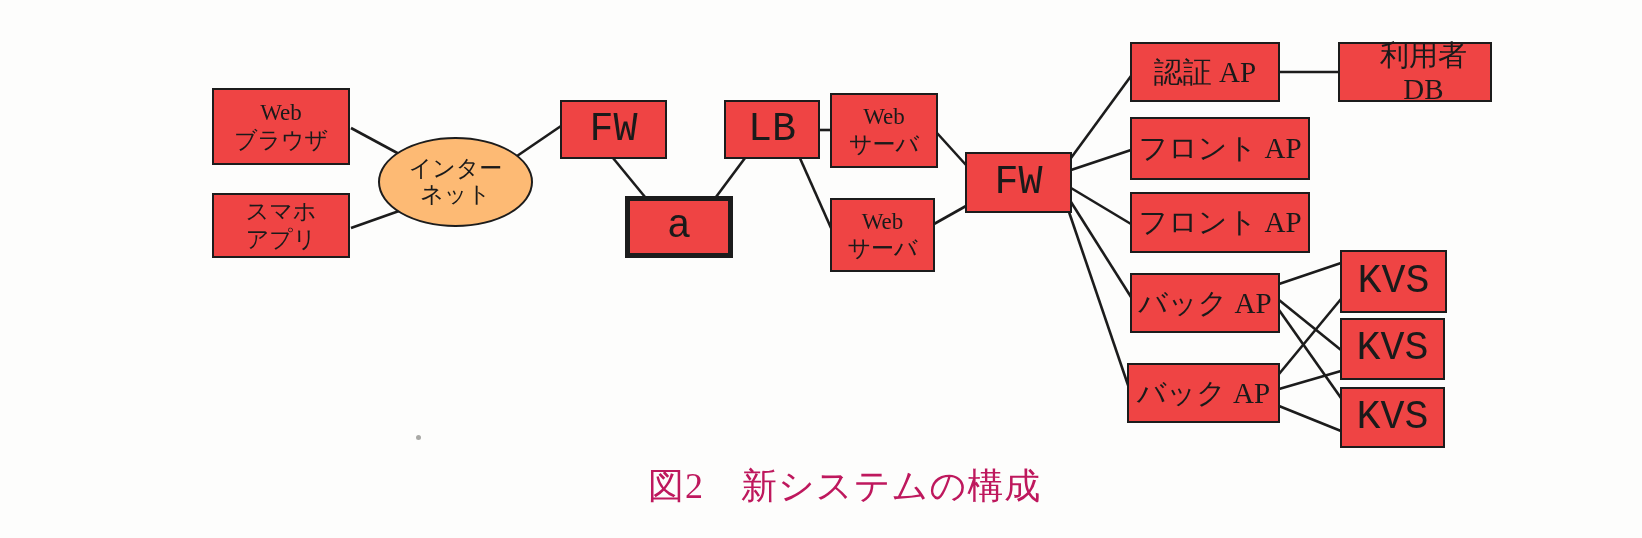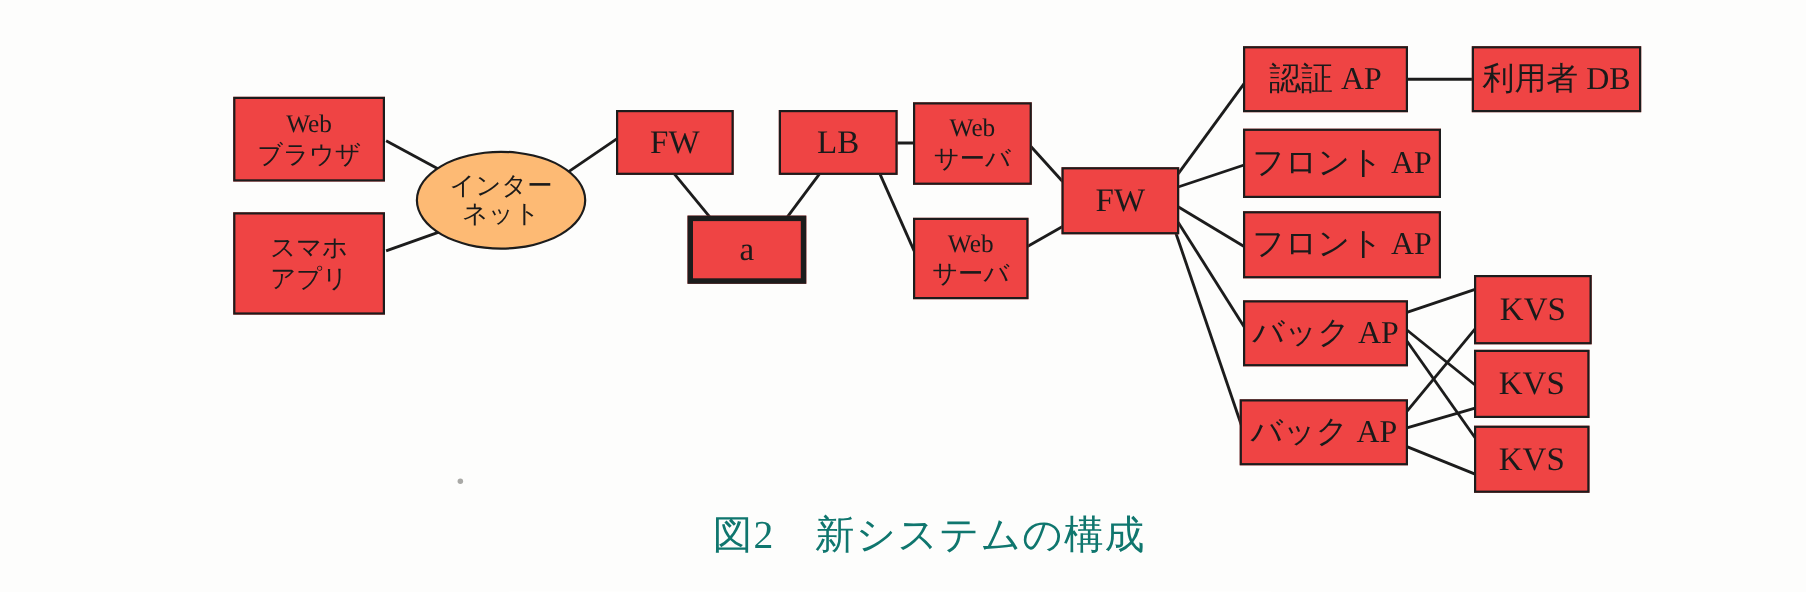--- a/index.html
+++ b/index.html
@@ -13,24 +13,24 @@
     position:absolute;box-sizing:border-box;border:2.6px solid #1c1c1c;background:#ef4444;
     display:flex;align-items:center;justify-content:center;text-align:center;
     white-space:pre-line;line-height:1.18;
   }
   .node.thick{border-width:5.5px;}
   .ellipse{
     position:absolute;box-sizing:border-box;border:2.8px solid #1c1c1c;background:#fdba74;
     border-radius:50%;display:flex;align-items:center;justify-content:center;text-align:center;
     white-space:pre-line;line-height:1.15;
   }
-  .fs27{font-size:23px;} .fs29{font-size:29px;} .fs30{font-size:30px;}
+  .fs27{font-size:23px;} .fs29{font-size:29px;} .fs30{font-size:40px;font-family:Liberation Mono, monospace;}
   .caption{
     position:absolute;left:648px;top:462px;font-size:36px;letter-spacing:1px;
-    white-space:nowrap;color:#0f766e;
+    white-space:nowrap;color:#be185d;
   }
   .speck{position:absolute;left:416px;top:435px;width:5px;height:5px;border-radius:50%;
     background:#a9a9a6;}
 </style>
 </head>
 <body>
 
 <div class="stage">
 
   <svg class="edges" width="1642" height="538" viewBox="0 0 1642 538" xmlns="http://www.w3.org/2000/svg">
@@ -53,43 +53,43 @@
       <line x1="1279" y1="300" x2="1341" y2="350"></line>
       <line x1="1279" y1="310" x2="1341" y2="398"></line>
       <line x1="1279" y1="374" x2="1341" y2="299"></line>
       <line x1="1279" y1="389" x2="1341" y2="371"></line>
       <line x1="1279" y1="406" x2="1341" y2="431"></line>
     </svg>
 
   <div class="node fs27" style="left:212px;top:88px;width:138px;height:77px;">Web
 ブラウザ</div>
 
-  <div class="node fs27" style="left:212px;top:193px;width:138px;height:93px;">スマホ
+  <div class="node fs27" style="left:212px;top:193px;width:138px;height:65px;">スマホ
 アプリ</div>
 
   <div class="ellipse fs27" style="left:378px;top:137px;width:155px;height:90px;">インター
 ネット</div>
 
   <div class="node fs30" style="left:560px;top:100px;width:107px;height:59px;">FW</div>
 
   <div class="node thick fs30" style="left:625px;top:196px;width:108px;height:62px;">a</div>
 
-  <div class="node fs30" style="left:708px;top:100px;width:108px;height:59px;text-align:center;">LB</div>
+  <div class="node fs30" style="left:724px;top:100px;width:96px;height:59px;text-align:center;">LB</div>
 
   <div class="node fs27" style="left:830px;top:93px;width:108px;height:75px;">Web
 サーバ</div>
 
   <div class="node fs27" style="left:830px;top:198px;width:105px;height:74px;">Web
 サーバ</div>
 
   <div class="node fs30" style="left:965px;top:152px;width:107px;height:61px;">FW</div>
 
   <div class="node fs29" style="left:1130px;top:42px;width:150px;height:60px;">認証 AP</div>
 
-  <div class="node fs29" style="left:1338px;top:42px;width:154px;height:60px;">利用者 DB</div>
+  <div class="node fs29" style="left:1338px;top:42px;width:154px;height:60px;padding-left:17px;">利用者 DB</div>
 
   <div class="node fs29" style="left:1130px;top:117px;width:180px;height:63px;">フロント AP</div>
 
   <div class="node fs29" style="left:1130px;top:192px;width:180px;height:61px;">フロント AP</div>
 
   <div class="node fs29" style="left:1130px;top:273px;width:150px;height:60px;">バック AP</div>
 
   <div class="node fs29" style="left:1127px;top:363px;width:153px;height:60px;">バック AP</div>
 
   <div class="node fs30" style="left:1340px;top:250px;width:107px;height:63px;">KVS</div>

